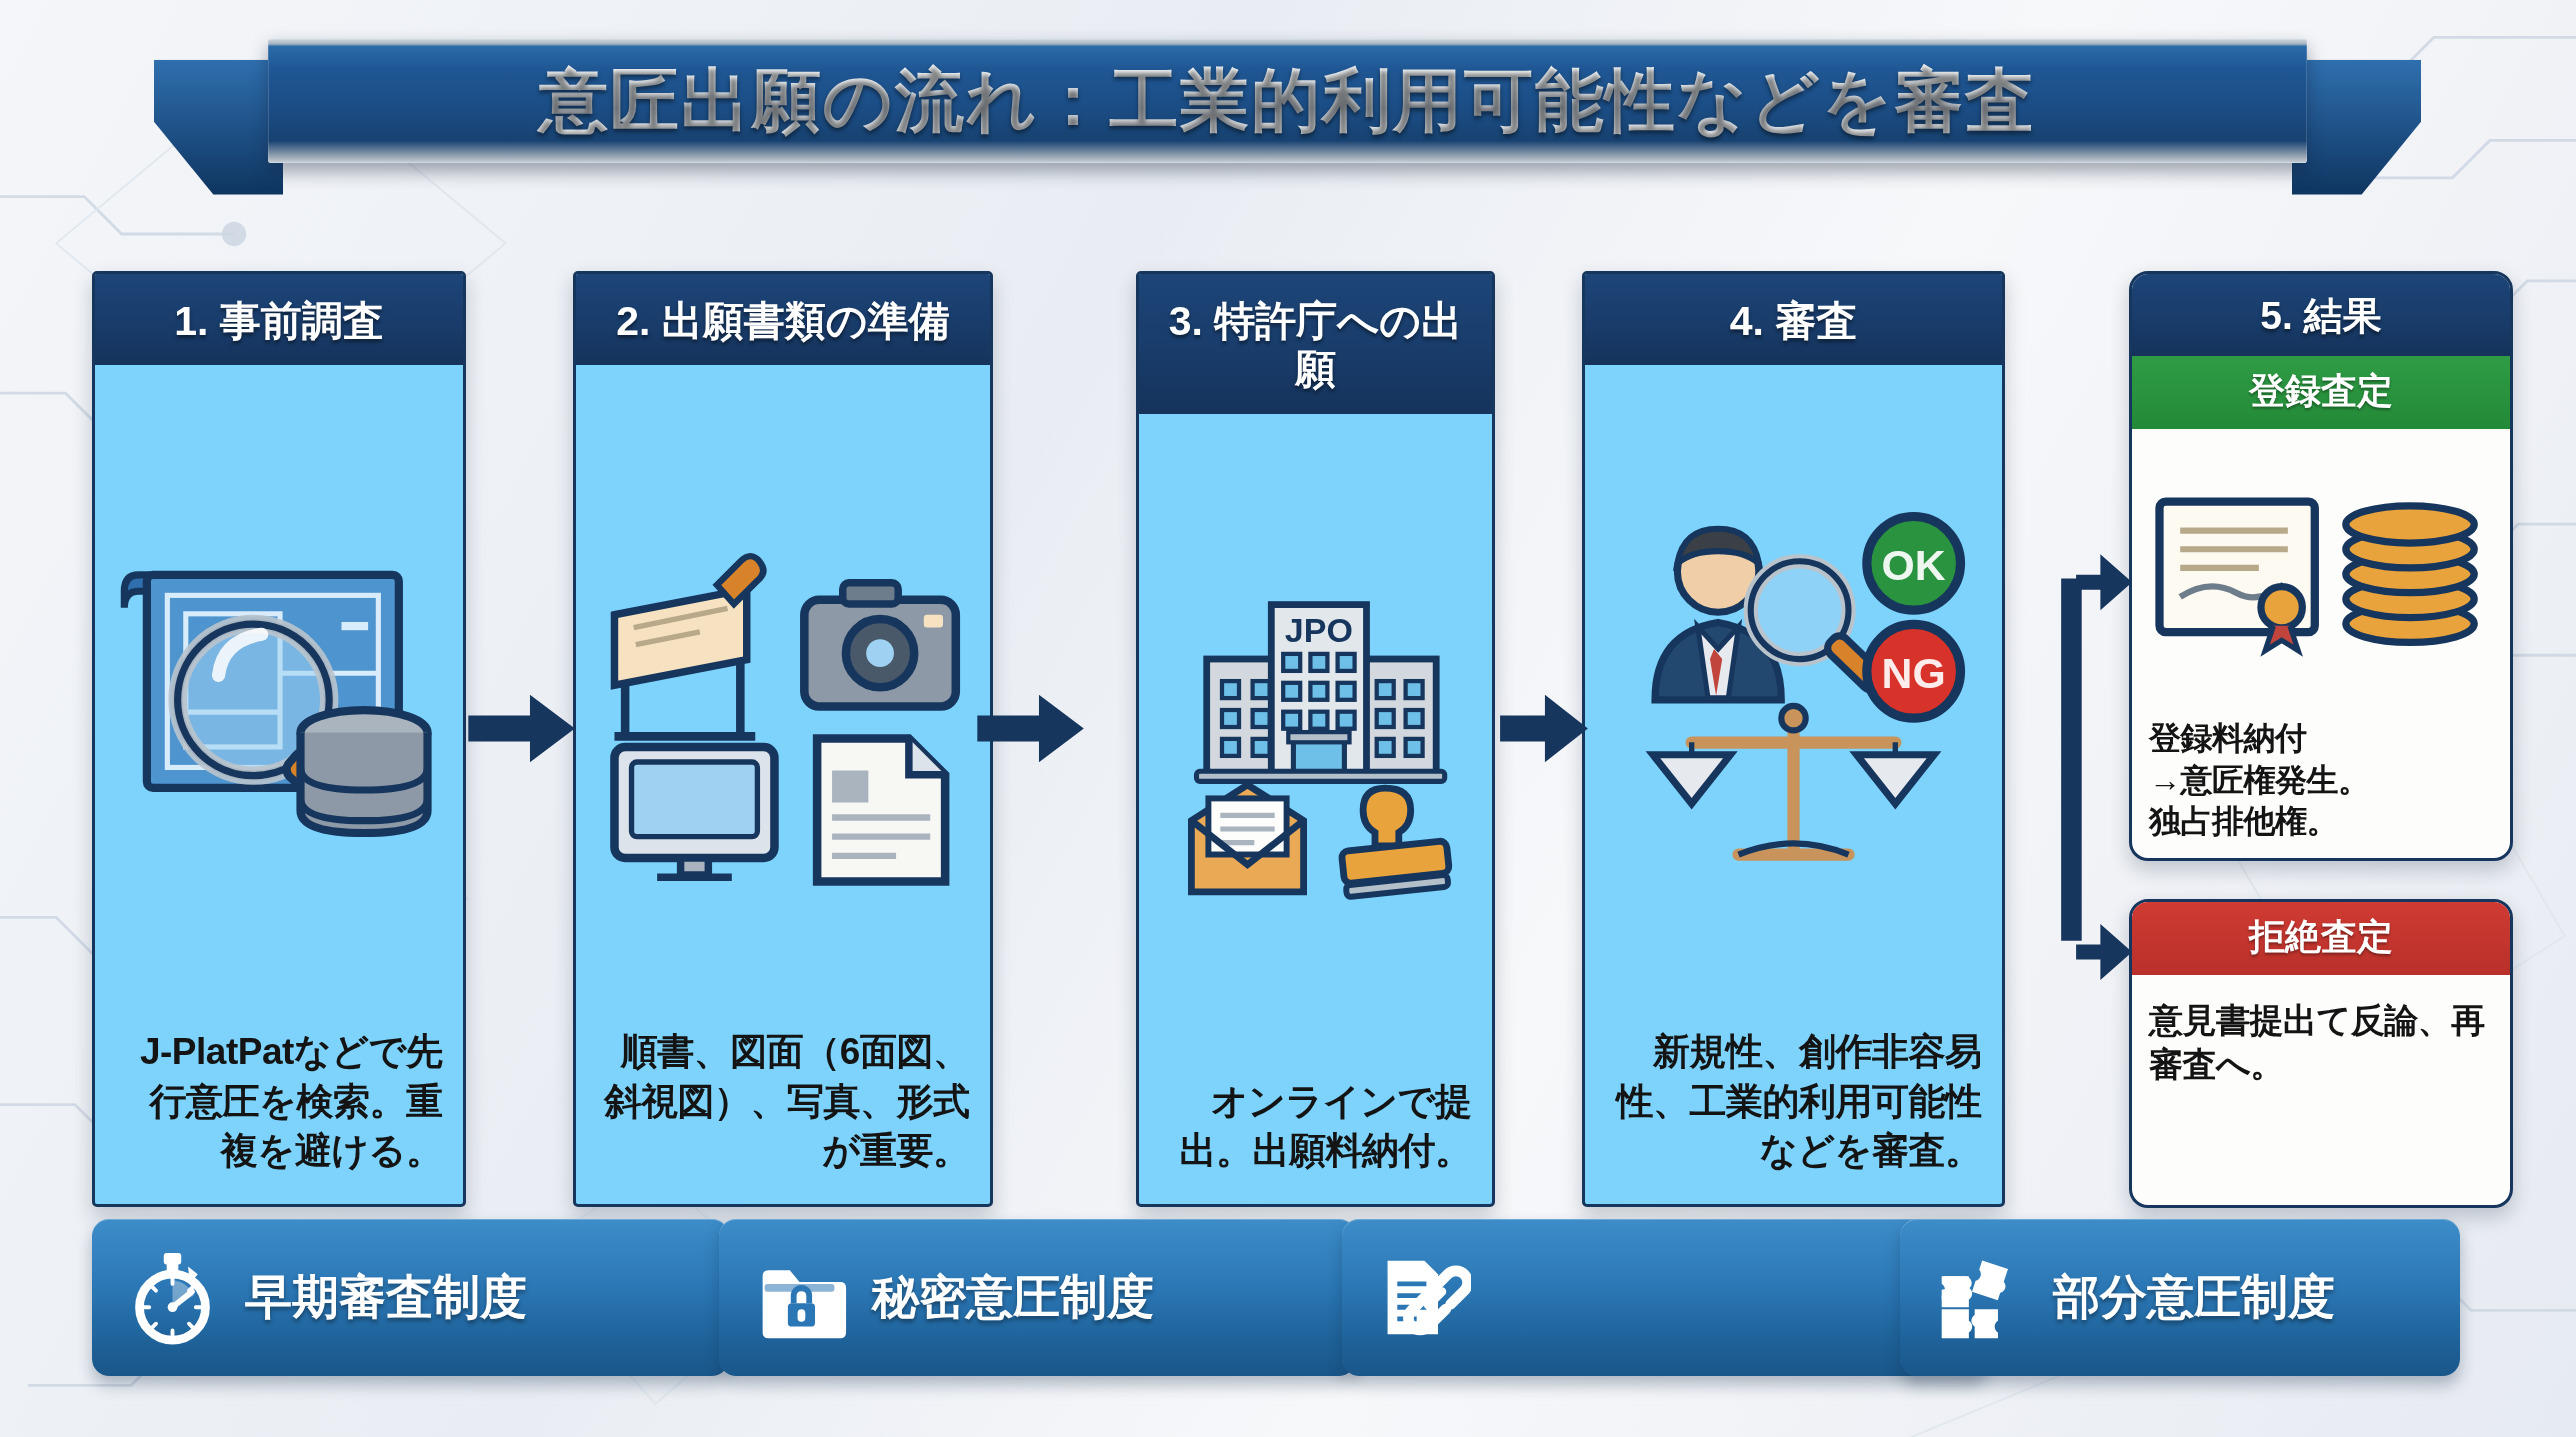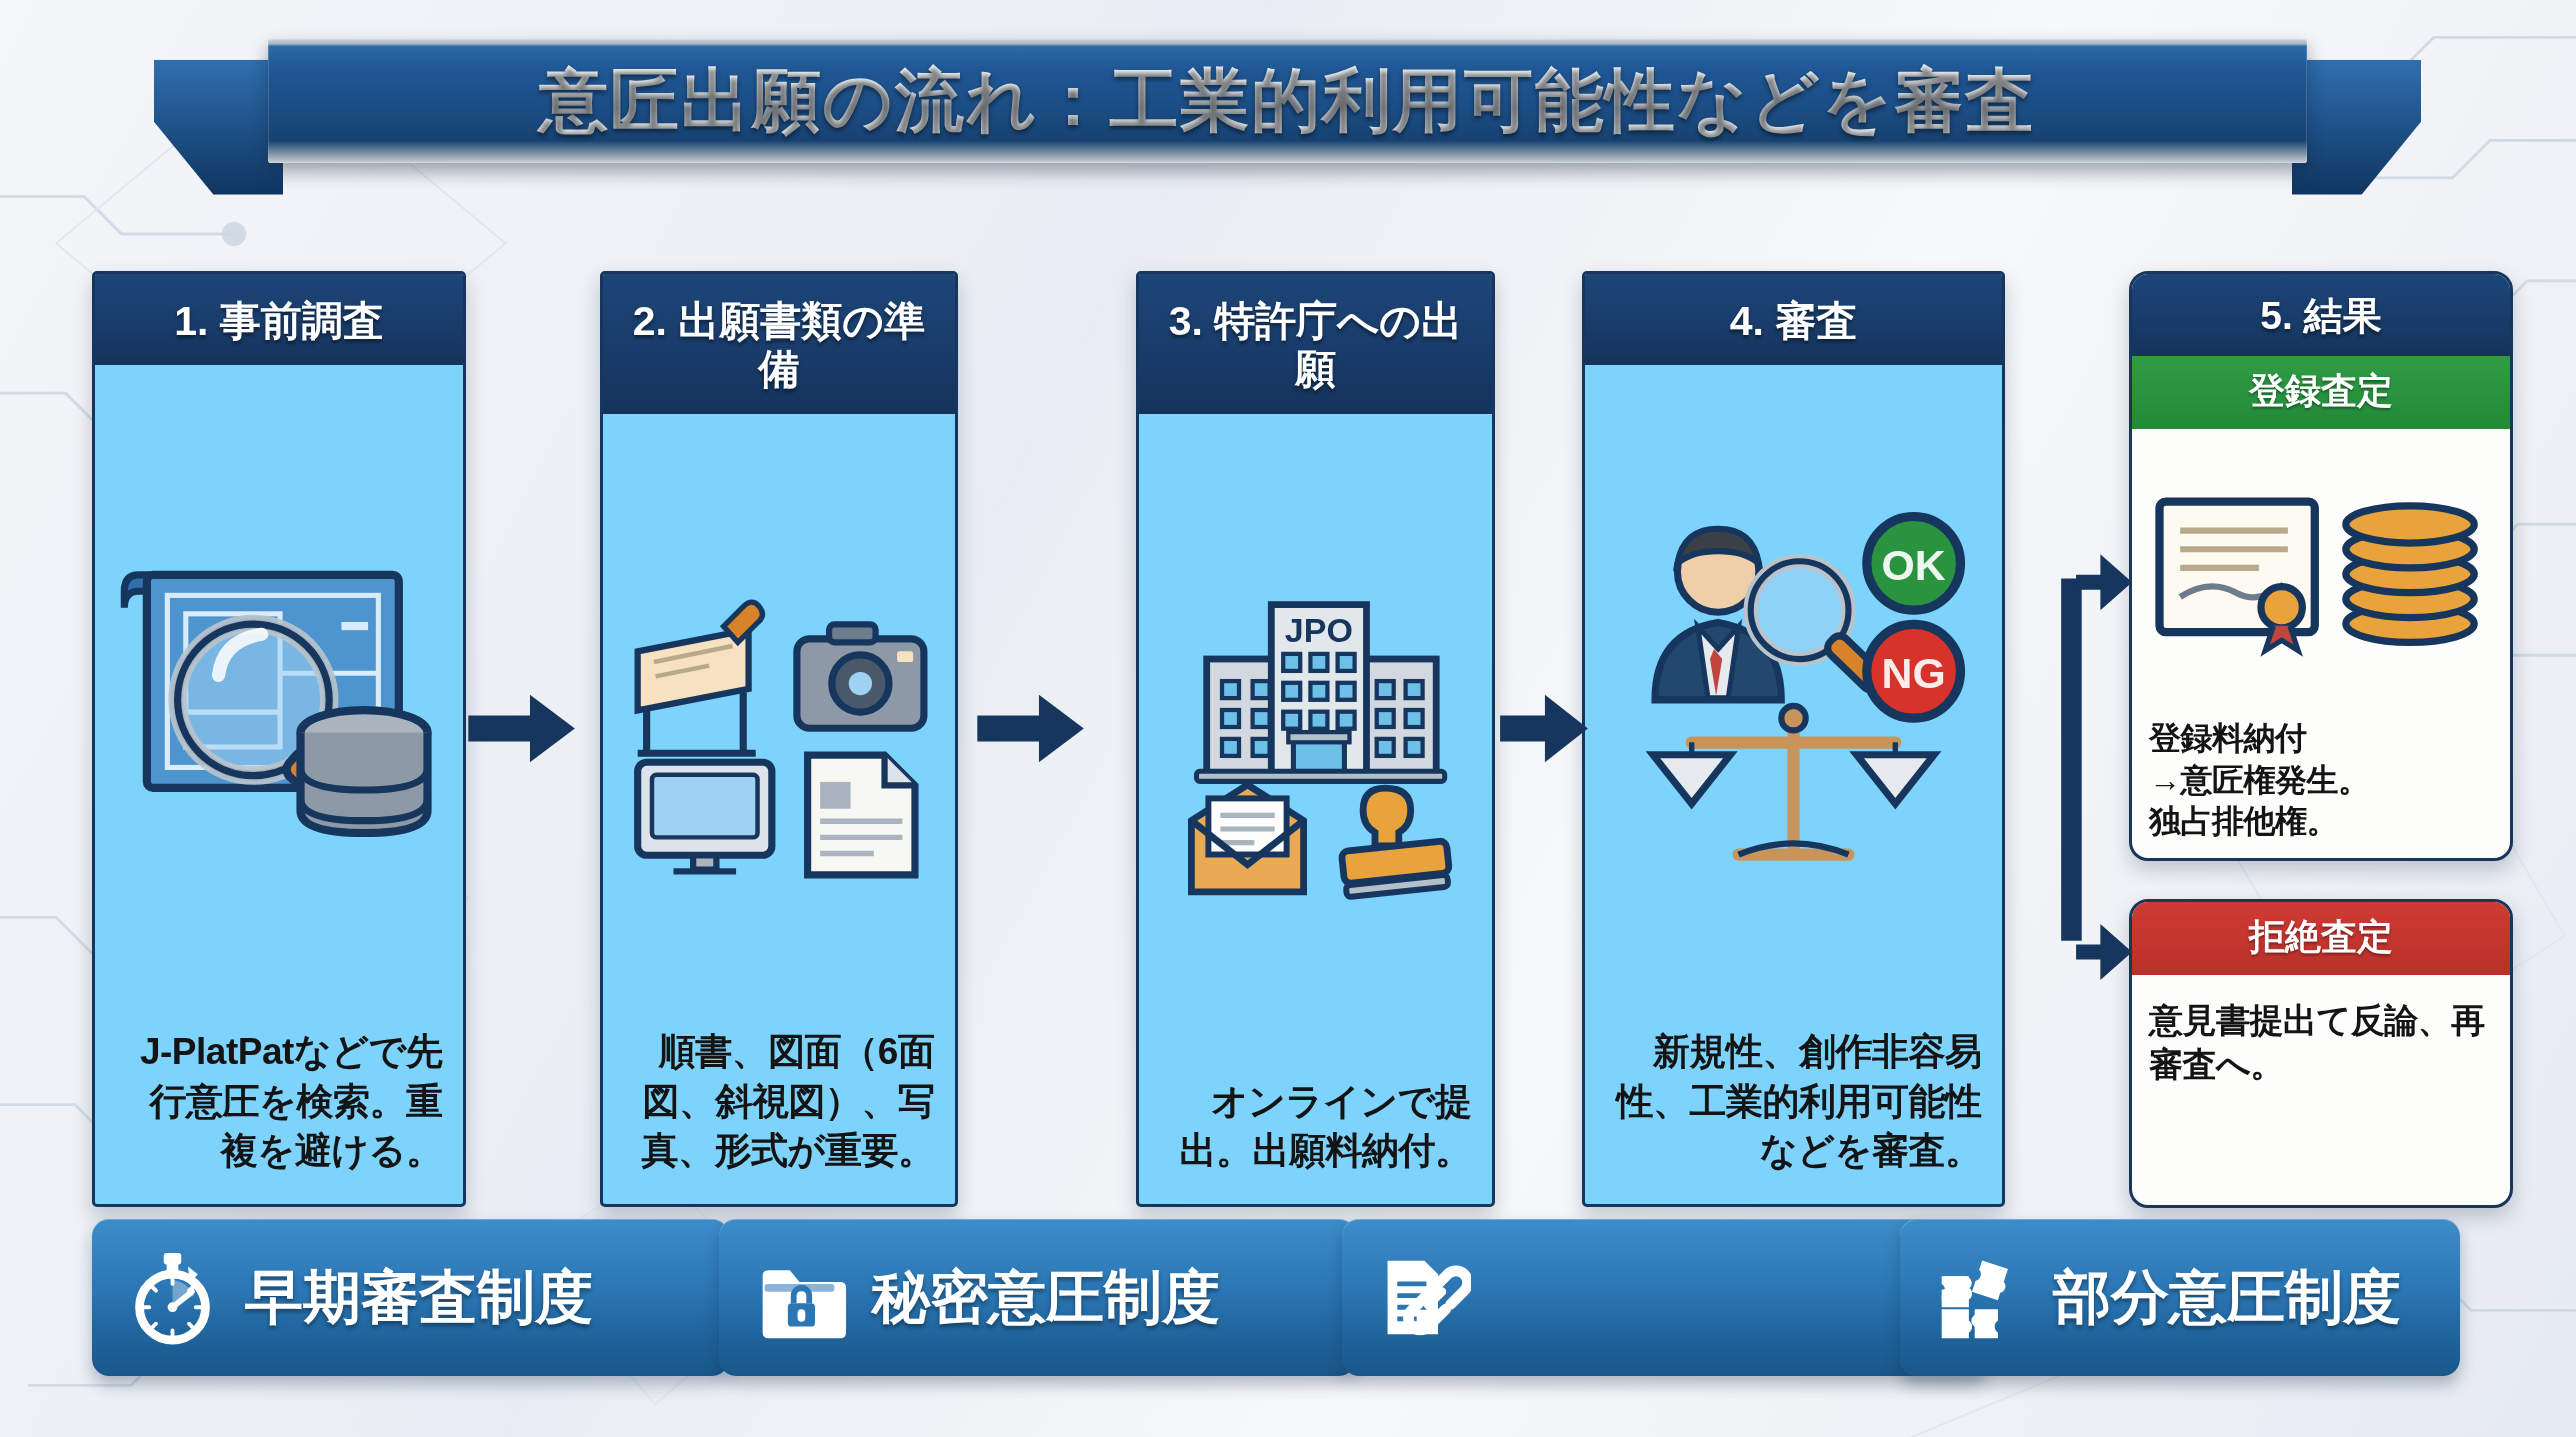--- a/index.html
+++ b/index.html
@@ -80,21 +80,21 @@
     flex: 0 0 auto;
     color: #141414;
     font-size: 37px; font-weight: 700; line-height: 1.34;
     padding: 15px 20.6px 28px;
     letter-spacing: -0.5px;
     text-align: right;
   }
 
   
   #card-1 { left: 92px;  top: 271px; width: 374px; height: 936px; }
-  #card-2 { left: 573px; top: 271px; width: 358px; height: 936px; margin-left: 27px; }
+  #card-2 { left: 573px; top: 271px; width: 420px; height: 936px; }
   #card-3 { left: 1136px;top: 271px; width: 359px; height: 936px; }
   #card-4 { left: 1582px;top: 271px; width: 423px; height: 936px; }
 
   
   #card-5a, #card-5b {
     position: absolute; z-index: 4;
     background: #fdfdfb; border: 3.7px solid #17365d; border-radius: 19px;
     overflow: hidden; box-shadow: 0 8.4px 19px rgba(25,40,65,.22);
     display: flex; flex-direction: column;
   }
@@ -129,21 +129,21 @@
     box-shadow: 0 8.4px 15px rgba(20,45,75,.3), inset 0 0.9px 0 rgba(255,255,255,.25);
     display: flex; align-items: center; gap: 24px; padding: 0 32px;
   }
   #pill-1 { left: 92px;  width: 637px; }
   #pill-2 { left: 719px; width: 637px; }
   #pill-3 { left: 1342px;width: 646px; }
   #pill-4 { left: 1900px;width: 560px; }
   .pill-icon { flex: 0 0 auto; width: 97px; height: 97px; }
   .pill-icon svg { width: 100%; height: 100%; }
   .pill-label {
-    color: #ffffff; font-size: 58px; font-weight: 700; letter-spacing: 0px;
+    color: #ffffff; font-size: 47px; font-weight: 700; letter-spacing: 0px;
     text-shadow: 0 2.8px 4.7px rgba(0,0,0,.4); white-space: nowrap;
   }
 </style>
 </head>
 <body>
 
 <div id="bg-layer">
   <div class="wash"></div>
   <svg viewBox="0 0 2752 1536" preserveAspectRatio="none">
     <g stroke="#ccd6e2" stroke-width="3" fill="none" opacity=".85">

